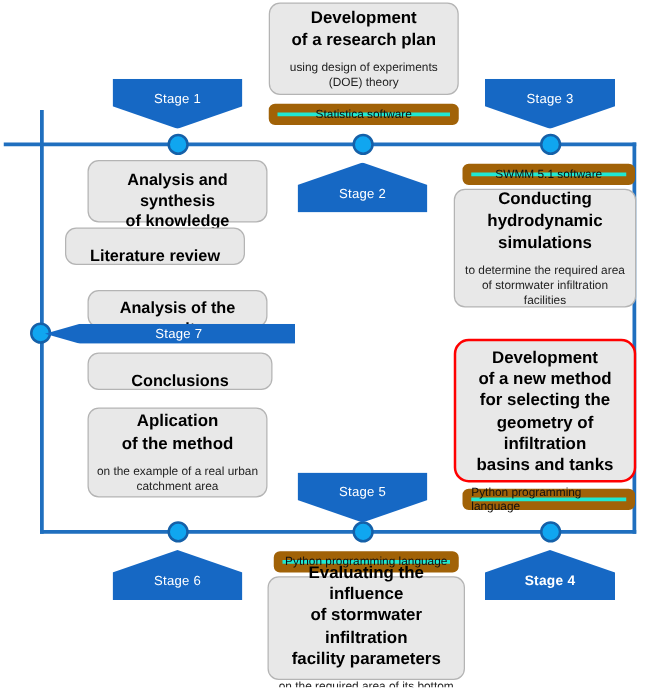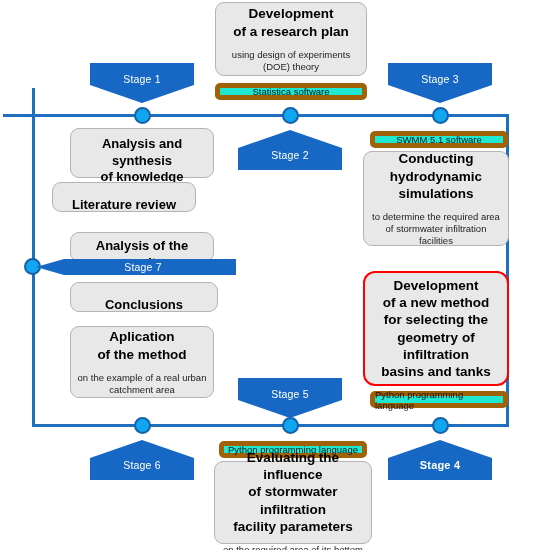--- a/index.html
+++ b/index.html
@@ -70,21 +70,21 @@
   }
   .gbox.small .title {
     font-size: 13px;
     margin-top: 16px;
   }
   
   .teal {
     position: absolute;
     box-sizing: border-box;
     background: #1fe8d2;
-    border: 5px solid #a16207;
+    border: 7px solid #a16207;
     border-radius: 5px;
     display: flex;
     align-items: center;
     justify-content: center;
     font-size: 9.5px;
     color: #111111;
   }
   
   .stage {
     position: absolute;

